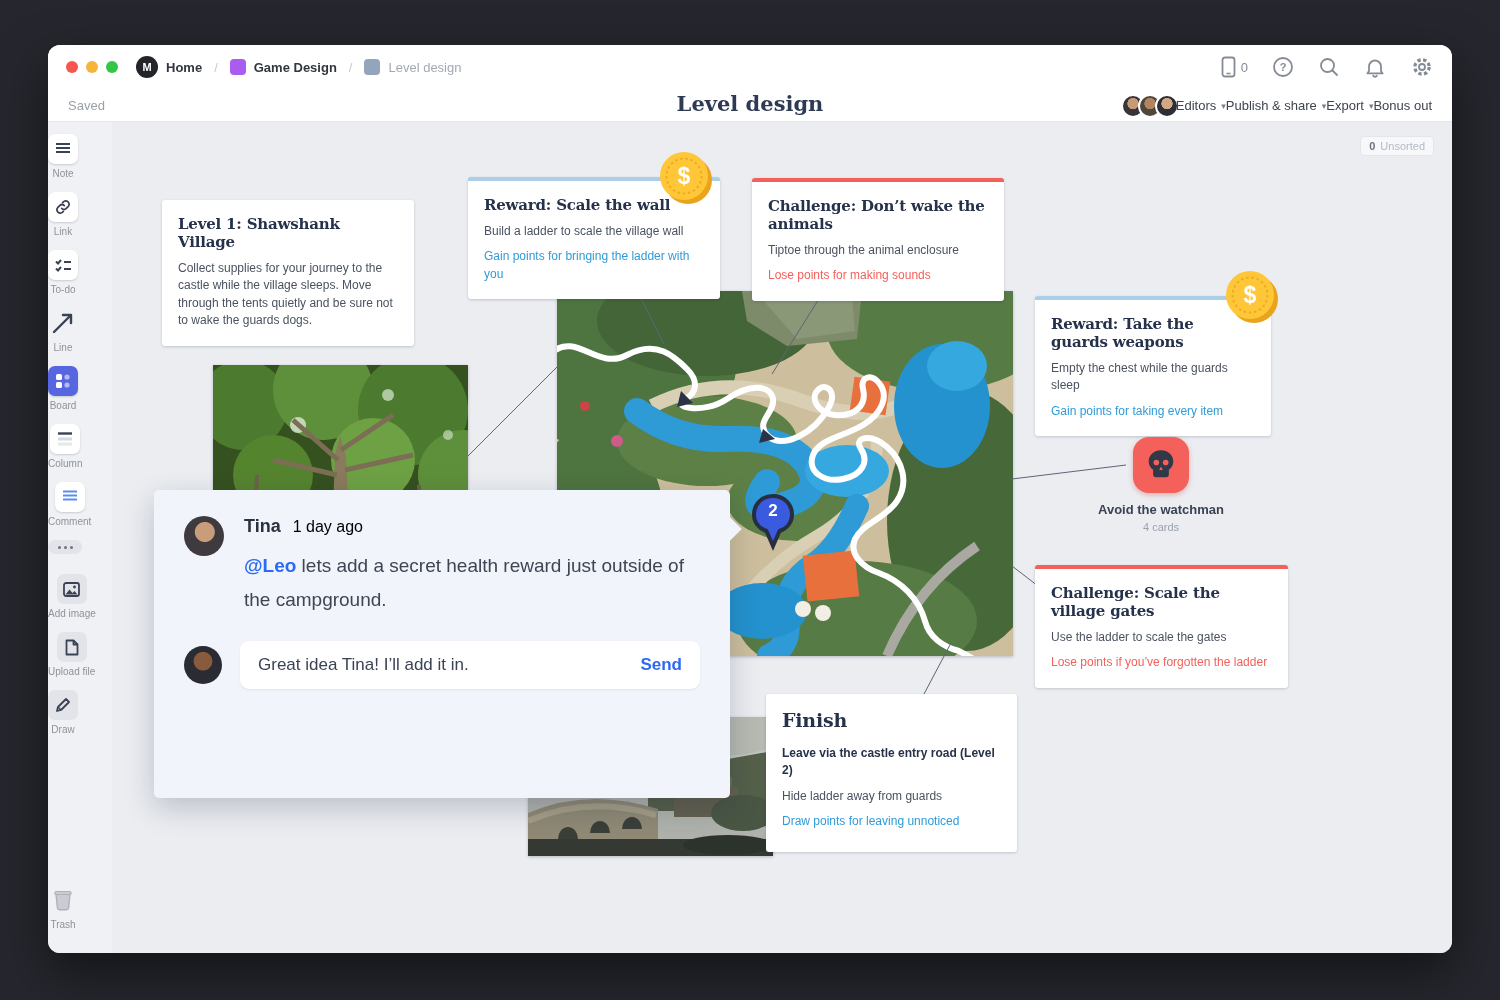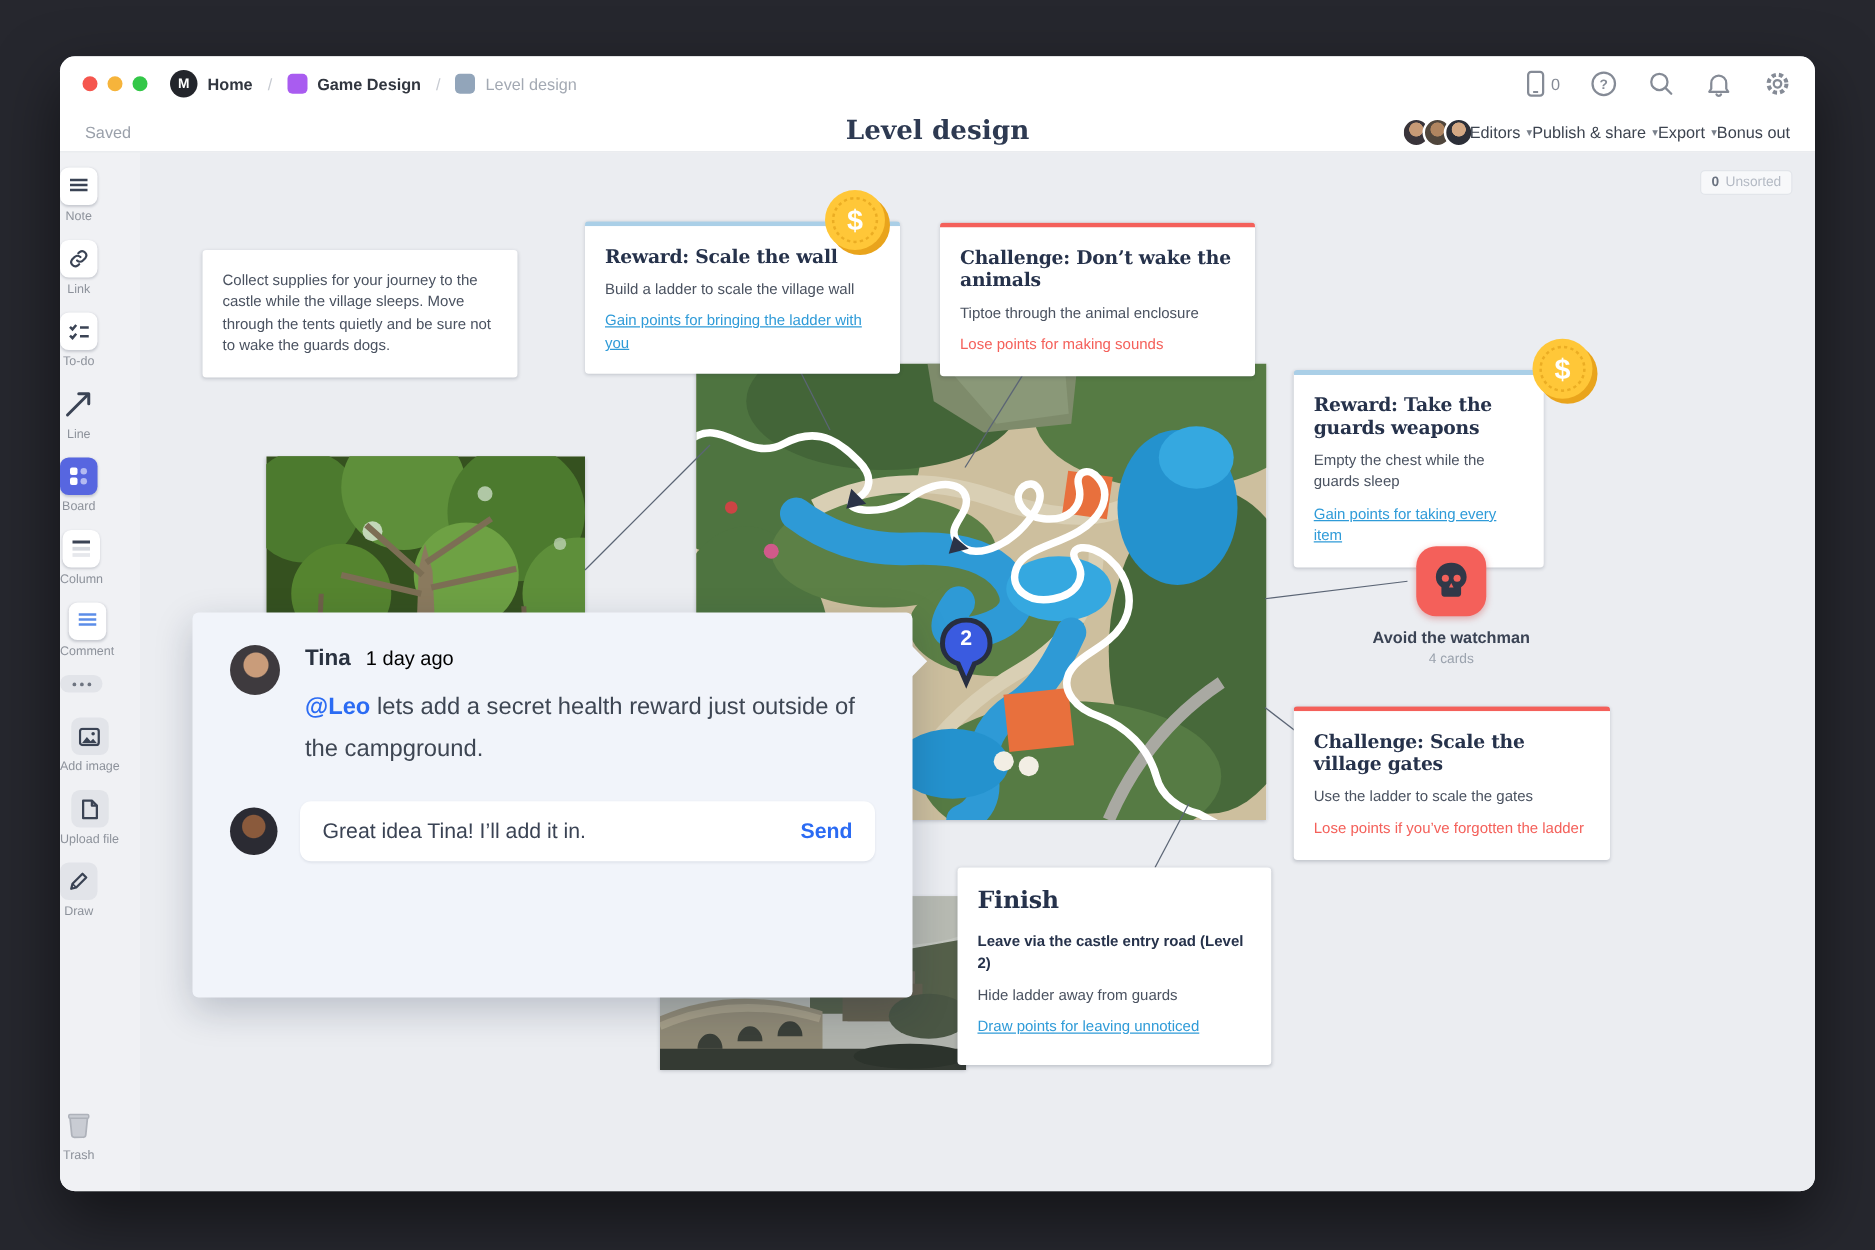--- a/index.html
+++ b/index.html
@@ -56,21 +56,21 @@
 
   
   .canvas { position:absolute; left:64px; top:77px; width:1340px; height:831px; background:#EBEDF1; }
 
   .connectors { position:absolute; left:0; top:0; width:100%; height:100%; z-index:3; pointer-events:none; }
 
   .card { position:absolute; background:#fff; border-radius:3px; padding:13px 16px;
           box-shadow:0 1px 3px rgba(30,40,60,.2); z-index:4; }
   .card h3 { font-family:"DejaVu Serif", serif; font-size:15px; color:#26324B; margin:2px 0 9px; letter-spacing:-.2px; }
   .card p { font-size:12px; color:#4A5260; line-height:1.45; margin:3px 0; }
-  .card p.bonus { color:#2F9BD8; margin-top:8px;text-decoration:underline; }
+  .card p.bonus { color:#2F9BD8; margin-top:8px; }
   .card p.penalty { color:#F4605A; margin-top:8px; }
   .blue-top { border-top:4px solid #AACFE7; }
   .red-top  { border-top:4px solid #F4605A; }
 
   .coin { position:absolute; z-index:6; }
 
   .img-card { position:absolute; z-index:2; box-shadow:0 1px 3px rgba(30,40,60,.25); background:#fff; }
   .img-card svg { display:block; }
 
   .skull-tile { position:absolute; width:56px; height:56px; border-radius:16px; background:#F4605A;
@@ -397,20 +397,21 @@
         <path d="M0 96 Q 60 70 130 92 L130 139 L0 139 Z" fill="#8F8975"></path>
         <path d="M0 104 Q 60 78 128 98" stroke="#A59E87" stroke-width="6" fill="none"></path>
         <path d="M30 122 a10 12 0 0 1 20 0 z M62 116 a10 12 0 0 1 20 0 z M94 112 a10 12 0 0 1 20 0 z" fill="#3A3F38"></path>
         <rect x="0" y="122" width="245" height="17" fill="#343A33"></rect>
         <ellipse cx="200" cy="128" rx="45" ry="10" fill="#2C332C"></ellipse>
         <ellipse cx="215" cy="96" rx="32" ry="18" fill="#4A5644"></ellipse>
       </svg>
     </div>
 
     <div class="card" style="left:50px; top:78px; width:252px;">
+      <h3>Level 1: Shawshank Village</h3>
       <p>Collect supplies for your journey to the castle while the village sleeps. Move through the tents quietly and be sure not to wake the guards dogs.</p>
     </div>
 
     <div class="card blue-top" style="left:356px; top:55px; width:252px;">
       <h3>Reward: Scale the wall</h3>
       <p>Build a ladder to scale the village wall</p>
       <p class="bonus">Gain points for bringing the ladder with you</p>
     </div>
     <div class="coin" style="left:546px; top:28px;">
       <svg width="56" height="56" viewBox="0 0 56 56">
@@ -420,21 +421,21 @@
         <text x="26" y="34" text-anchor="middle" font-size="23" font-weight="bold" fill="#FFFFFF">$</text>
       </svg>
     </div>
 
     <div class="card red-top" style="left:640px; top:56px; width:252px;">
       <h3>Challenge: Don’t wake the animals</h3>
       <p>Tiptoe through the animal enclosure</p>
       <p class="penalty">Lose points for making sounds</p>
     </div>
 
-    <div class="card blue-top" style="left:923px; top:174px; width:200px;">
+    <div class="card blue-top" style="left:923px; top:174px; width:236px;">
       <h3>Reward: Take the guards weapons</h3>
       <p>Empty the chest while the guards sleep</p>
       <p class="bonus">Gain points for taking every item</p>
     </div>
     <div class="coin" style="left:1112px; top:147px;">
       <svg width="56" height="56" viewBox="0 0 56 56">
         <circle cx="30" cy="30" r="24" fill="#E9A41C"></circle>
         <circle cx="26" cy="26" r="24" fill="#FFC738"></circle>
         <circle cx="26" cy="26" r="17.5" fill="none" stroke="#EBAD23" stroke-width="2" stroke-dasharray="2.6 2.6"></circle>
         <text x="26" y="34" text-anchor="middle" font-size="23" font-weight="bold" fill="#FFFFFF">$</text>

